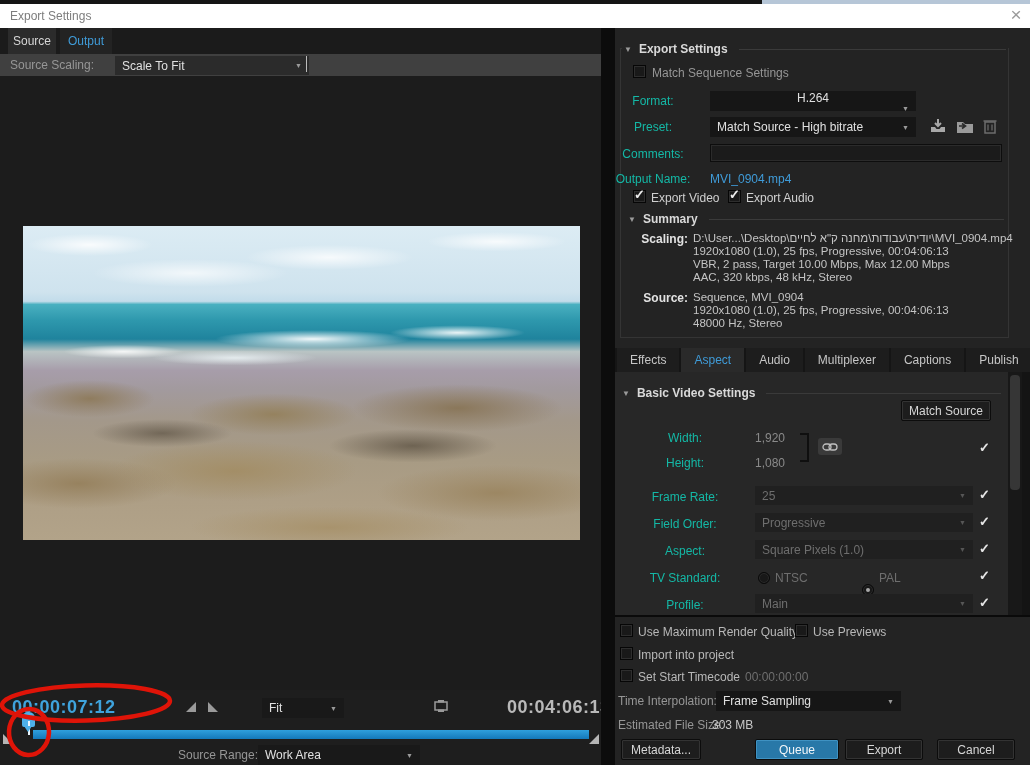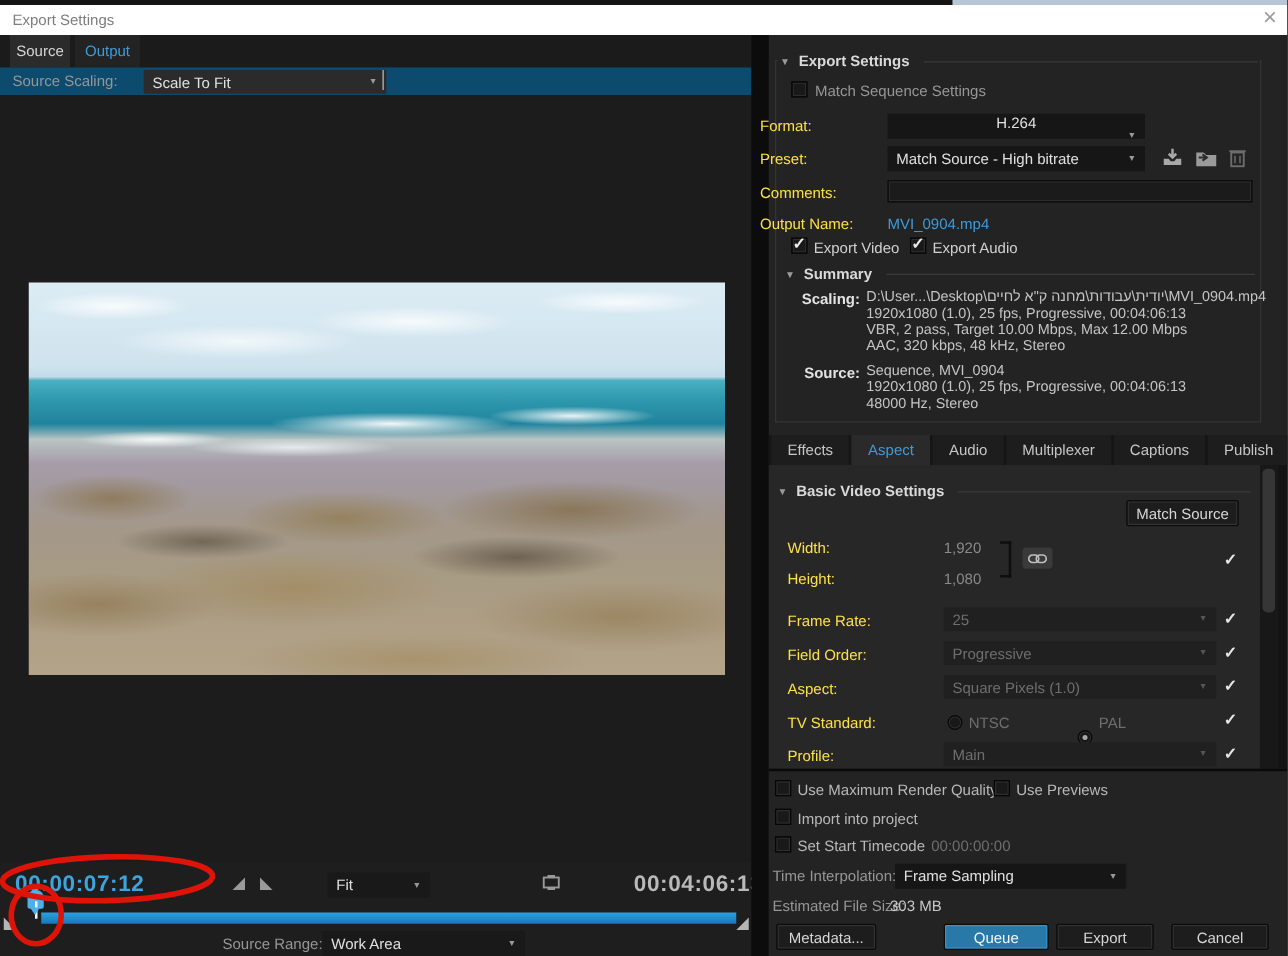--- a/index.html
+++ b/index.html
@@ -22,32 +22,32 @@
   .dd .arw { margin-left:auto; font-size:7px; color:#9a9a9a; padding-left:6px; }
   .dd.disabled { background:#202020; color:#6e6e6e; }
   .dd.disabled .arw { color:#565656; }
   .cb { width:13px; height:13px; background:#191919; border:1px solid #060606; box-shadow:inset 0 0 0 1px #2e2e2e;
         display:flex; align-items:center; justify-content:center; }
   .cb .tick { color:#ececec; font-size:13px; font-weight:bold; line-height:10px; margin-top:-3px; }
   .ticklone { color:#e6e6e6; font-size:13px; font-weight:bold; }
   .hdr { display:flex; align-items:center; gap:7px; font-weight:bold; color:#d9d9d9; }
   .hdr .disc { color:#9a9a9a; font-size:8px; }
   .hdr::after { content:""; flex:1; height:1px; background:#3a3a3a; margin-left:4px; }
-  .rlabel { text-align:left; color:#fde047; }
+  .rlabel { text-align:center; color:#14b8a6; }
   .radio { width:12px; height:12px; border-radius:50%; background:#181818; border:1px solid #090909; box-shadow:inset 0 0 0 1px #2c2c2c; position:relative; }
   .radio.sel::after { content:""; position:absolute; left:3px; top:3px; width:4px; height:4px; border-radius:50%; background:#a8a8a8; }
   .btn { display:flex; align-items:center; justify-content:center; height:21px; background:#1d1d1d; border:1px solid #0c0c0c;
          box-shadow:inset 0 0 0 1px #333; color:#d6d6d6; border-radius:2px; cursor:default; }
   .btn.primary { background:#2878a8; box-shadow:inset 0 0 0 1px #3f92c2; color:#f2f6f9; }
   
   .ltabrow { left:0; top:28px; width:601px; height:26px; background:#1b1b1b; }
   .ltab { position:absolute; top:0; height:26px; display:flex; align-items:center; justify-content:center; font-size:12px; }
   .ltab.src { left:8px; width:48px; background:#2b2b2b; color:#d6d6d6; }
   .ltab.out { left:60px; width:52px; background:#232323; color:#3f9bd8; }
-  .scalerow { left:0; top:54px; width:601px; height:22px; background:#0c4a6e; }
+  .scalerow { left:0; top:54px; width:601px; height:22px; background:#404040; }
   .previewarea { left:0; top:76px; width:601px; height:614px; background:#1c1c1c; }
   .photo {
     left:23px; top:226px; width:557px; height:314px;
     background:
       radial-gradient(90px 16px at 12% 6%, rgba(255,255,255,.85), rgba(255,255,255,0) 70%),
       radial-gradient(120px 18px at 55% 10%, rgba(255,255,255,.8), rgba(255,255,255,0) 70%),
       radial-gradient(100px 14px at 85% 5%, rgba(255,255,255,.8), rgba(255,255,255,0) 70%),
       radial-gradient(140px 20px at 30% 15%, rgba(255,255,255,.7), rgba(255,255,255,0) 70%),
       radial-gradient(130px 12px at 52% 36%, rgba(255,255,255,.95), rgba(255,255,255,0) 75%),
       radial-gradient(90px 10px at 78% 34%, rgba(255,255,255,.9), rgba(255,255,255,0) 75%),

